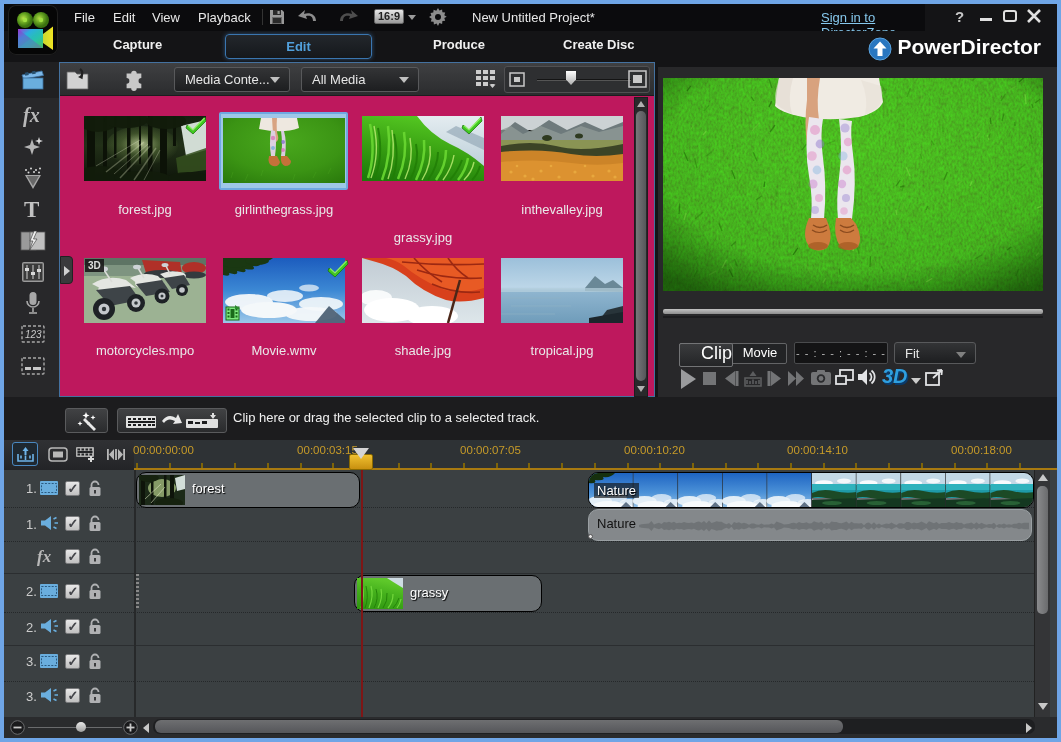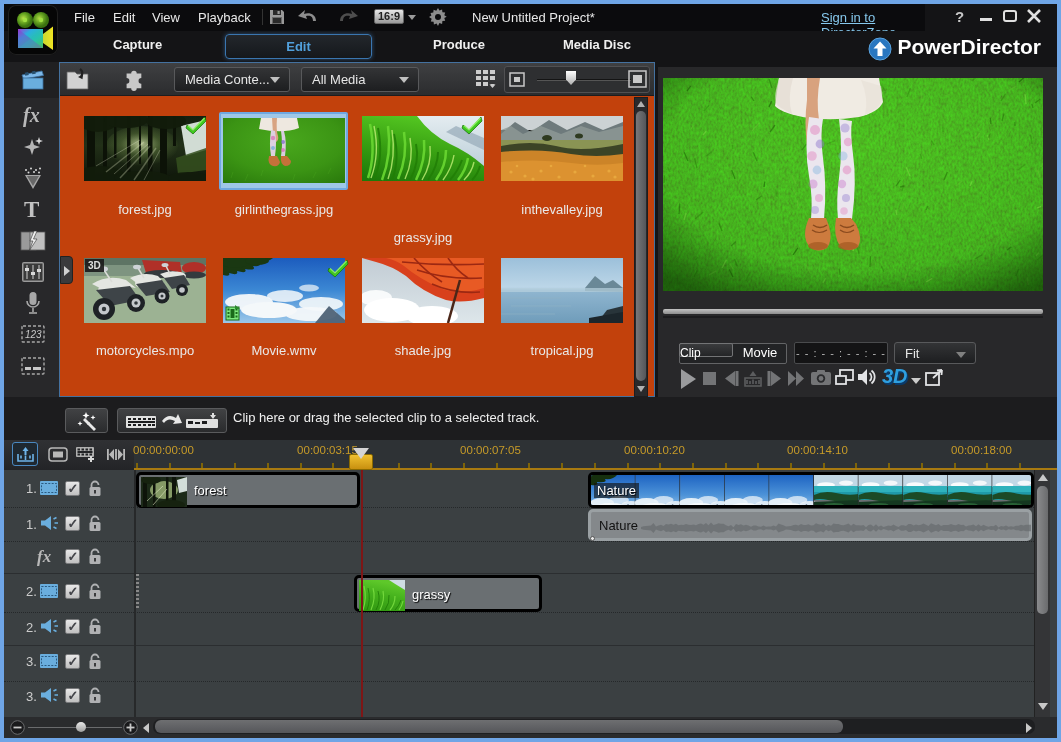--- a/index.html
+++ b/index.html
@@ -27,21 +27,21 @@
 #edittab { position:absolute; left:221px; top:3px; width:147px; height:25px;
   background:linear-gradient(#23272c,#15181c); border:1px solid #3a76b0; border-radius:4px;
   box-shadow:0 0 4px rgba(70,140,210,.5); }
 #edittab span { display:block; text-align:center; margin-top:4px; color:#51a0dc; font-size:13px; font-weight:bold; }
 #pdlogo { position:absolute; right:16px; top:1px; height:30px; display:flex; align-items:center; gap:5px; }
 #pdlogo .txt { color:#ffffff; font-size:21px; font-weight:bold; letter-spacing:0px; }
 
 
 #sidebar { position:absolute; left:0; top:58px; width:55px; height:335px; background:#28282a; }
 #library { position:absolute; left:55px; top:58px; width:596px; height:335px;
-  background:#c2410c; border:1px solid #44719f; }
+  background:#be185d; border:1px solid #44719f; }
 #libtoolbar { position:absolute; left:0; top:0; width:594px; height:33px;
   background:linear-gradient(#3f4042,#2b2c2e); border-bottom:1px solid #1d1d1f; }
 #preview { position:absolute; left:654px; top:63px; width:399px; height:330px; background:#28282a; }
 
 
 .thumb { position:absolute; width:122px; height:65px; background:#111; overflow:hidden; }
 .thumb svg { display:block; }
 .tlabel { position:absolute; width:138px; text-align:center; color:#e9e9e9; font-size:13px; }
 .check { position:absolute; width:22px; height:20px; z-index:3; }
 .drop { height:25px; background:linear-gradient(#333436,#1d1e20); border:1px solid #58595b;
@@ -49,21 +49,21 @@
 .drop span { position:absolute; left:10px; top:4px; }
 .darr { position:absolute; right:9px; top:9px; width:0; height:0;
   border-left:5px solid transparent; border-right:5px solid transparent; border-top:6px solid #c0c0c0; }
 
 
 #tltoolbar { position:absolute; left:0; top:393px; width:1053px; height:43px; background:#1c1c1e; }
 #ruler { position:absolute; left:0; top:436px; width:1053px; height:30px; background:#2e3235; }
 #tracks { position:absolute; left:0; top:466px; width:1053px; height:247px; background:#3b4042; }
 #bottombar { position:absolute; left:0; top:713px; width:1053px; height:21px; background:#2a2b2d; }
 .labelnum { position:absolute; left:22px; color:#cccccc; font-size:13px; }
-.clip { position:absolute; background:#6a6f72; border:3px solid #000000; border-radius:5px; }
+.clip { position:absolute; background:#6a6f72; border:1px solid #000000; border-radius:10px; }
 .cliptext { color:#ffffff; font-size:13px; text-shadow:1px 1px 1px #000; }
 .tlbtn { background:linear-gradient(#414244,#2a2b2d); border:1px solid #5a5b5d; border-radius:3px; }
 .rtime { position:absolute; top:4px; width:107px; text-align:center; color:#c79b28; font-size:11.5px; }
 #rulerticks { position:absolute; left:132px; top:23px; width:900px; height:5px;
   background:repeating-linear-gradient(90deg, #7e6408 0 2px, transparent 2px 32.7px); }
 .chk2 { position:absolute; width:15px; height:15px; background:linear-gradient(#e8e8e8,#c0c0c0);
   border:1px solid #7a7b7d; border-radius:2px; }
 .chk2::after { content:"✓"; position:absolute; left:1.5px; top:-1px; color:#44454a; font-size:13px; font-weight:bold; }
 .lock { position:absolute; width:14px; height:17px; }
 .vtico { width:18px; height:14px; }
@@ -137,21 +137,21 @@
     <circle cx="10" cy="10" r="3" fill="#0b0b0d"></circle>
   </svg>
 </div>
 
 <div id="tabbar">
   <span class="tab" style="left:109px;">Capture</span>
   <div id="edittab">
           <span>Edit</span>
         </div>
   <span class="tab" style="left:417px;padding-left:12px;">Produce</span>
-  <span class="tab" style="left:559px;">Media Disc</span>
+  <span class="tab" style="left:559px;">Create Disc</span>
   <div id="pdlogo">
     <svg width="24" height="24" viewBox="0 0 24 24" style="margin-top:3px;">
       <circle cx="12" cy="12" r="11" fill="#2a77c0"></circle>
       <circle cx="12" cy="12" r="11" fill="none" stroke="#5ba3dd" stroke-width="1"></circle>
       <path d="M12 4.5 L18.5 11.5 L14.5 11.5 L14.5 19 L9.5 19 L9.5 11.5 L5.5 11.5 Z" fill="#ffffff"></path>
     </svg>
     <span class="txt">PowerDirector</span>
   </div>
 </div>
 
@@ -828,21 +828,21 @@
       <path d="M177 152 Q184 157 191 152" stroke="#8a4a1e" stroke-width="1.2" fill="none"></path>
       <ellipse cx="155" cy="168" rx="10" ry="4" fill="#a85c24" opacity="0.8"></ellipse>
       <ellipse cx="185" cy="168" rx="10" ry="4" fill="#a85c24" opacity="0.8"></ellipse>
     </svg>
   </div>
 
   <div class="abs" style="left:5px;top:242px;width:380px;height:5px;background:linear-gradient(#c2c2c2,#8d8d8d);border-radius:2px;"></div>
   <div class="abs" style="left:5px;top:249px;width:380px;height:2px;background:#1c1c1e;"></div>
 
   <div class="abs" style="left:21px;top:276px;width:108px;height:21px;background:#222325;border:1px solid #636466;border-radius:2px;"></div>
-  <div class="abs" style="left:21px;top:276px;width:54px;height:14px;background:linear-gradient(#3a3b3d,#242527);border:1px solid #737476;border-radius:2px;color:#fff;font-size:12px;text-align:left;line-height:19px;">Clip</div>
+  <div class="abs" style="left:21px;top:276px;width:54px;height:24px;background:linear-gradient(#3a3b3d,#242527);border:1px solid #737476;border-radius:2px;color:#fff;font-size:18px;text-align:right;line-height:19px;">Clip</div>
   <div class="abs" style="left:75px;top:276px;width:54px;height:21px;color:#fff;font-size:13px;text-align:center;line-height:19px;">Movie</div>
   <div class="abs" style="left:136px;top:275px;width:94px;height:22px;background:#141415;border:1px solid #4a4b4d;border-radius:2px;color:#b8b8b8;font-size:11px;text-align:center;line-height:20px;letter-spacing:1px;">- - : - - : - - : - -</div>
   <div class="abs drop" style="left:236px;top:275px;width:82px;height:22px;">
           <span style="top:3px;">Fit</span>
           <div class="darr" style="border-top-color:#808080;"></div>
         </div>
 
   <div id="pbicons">
     <svg class="abs" style="left:22px;top:301px;" width="17" height="22" viewBox="0 0 17 22">
       <path d="M1 1 L16 11 L1 21 Z" fill="#9a9b9d"></path>

